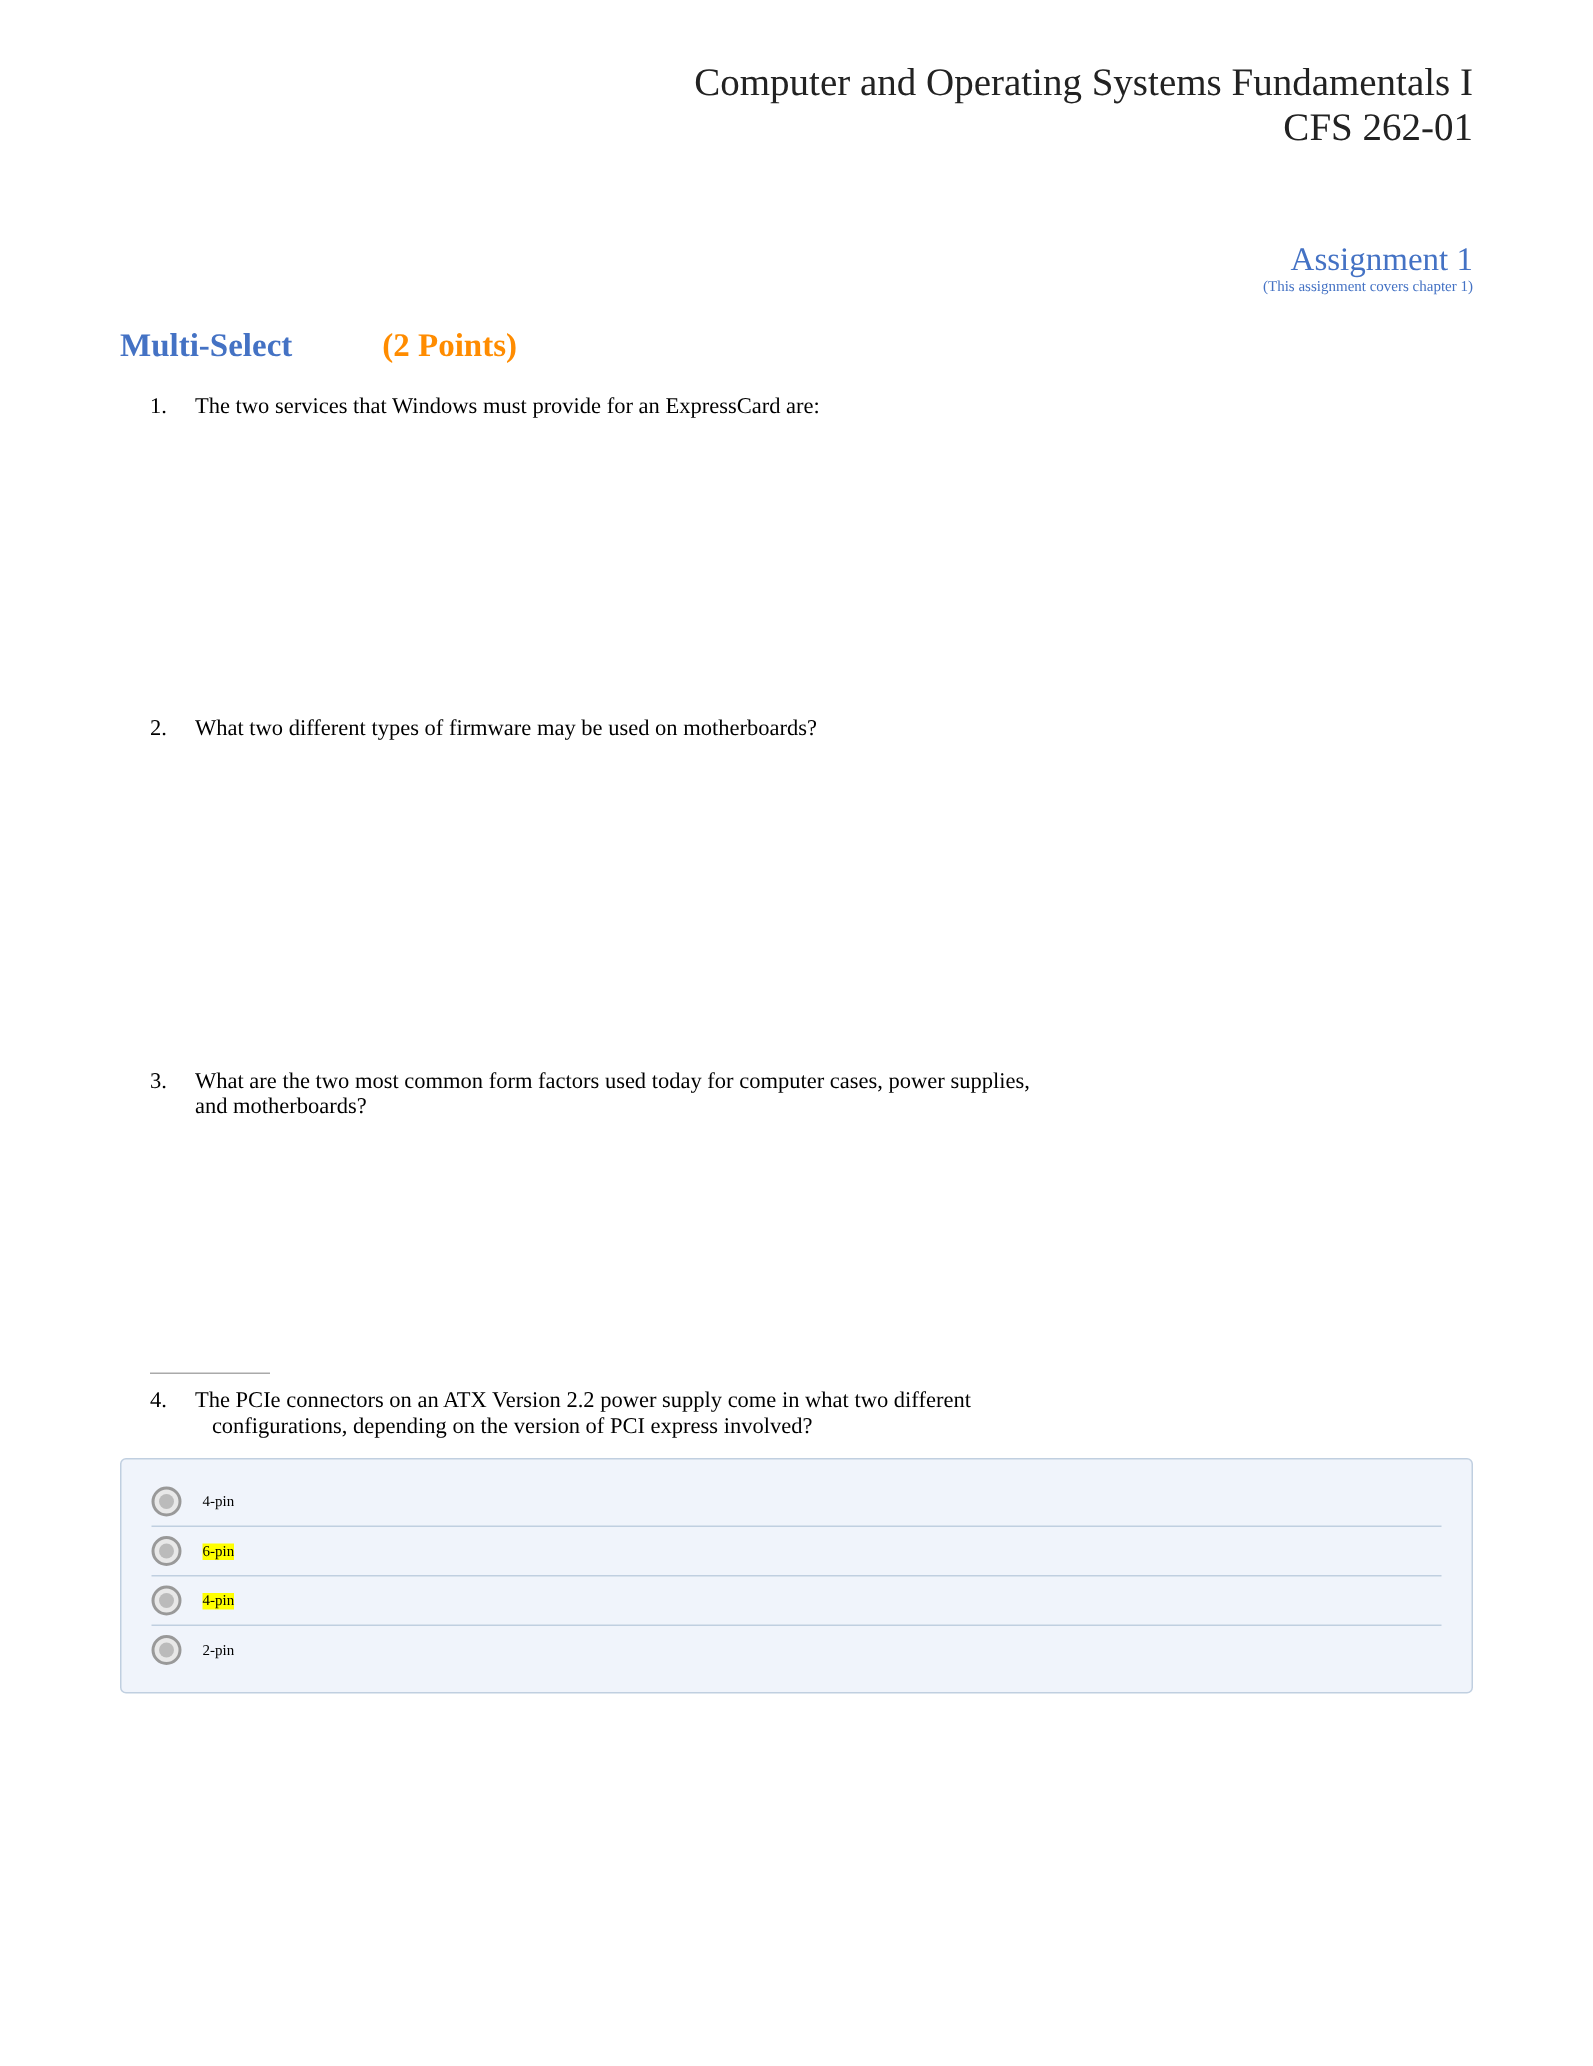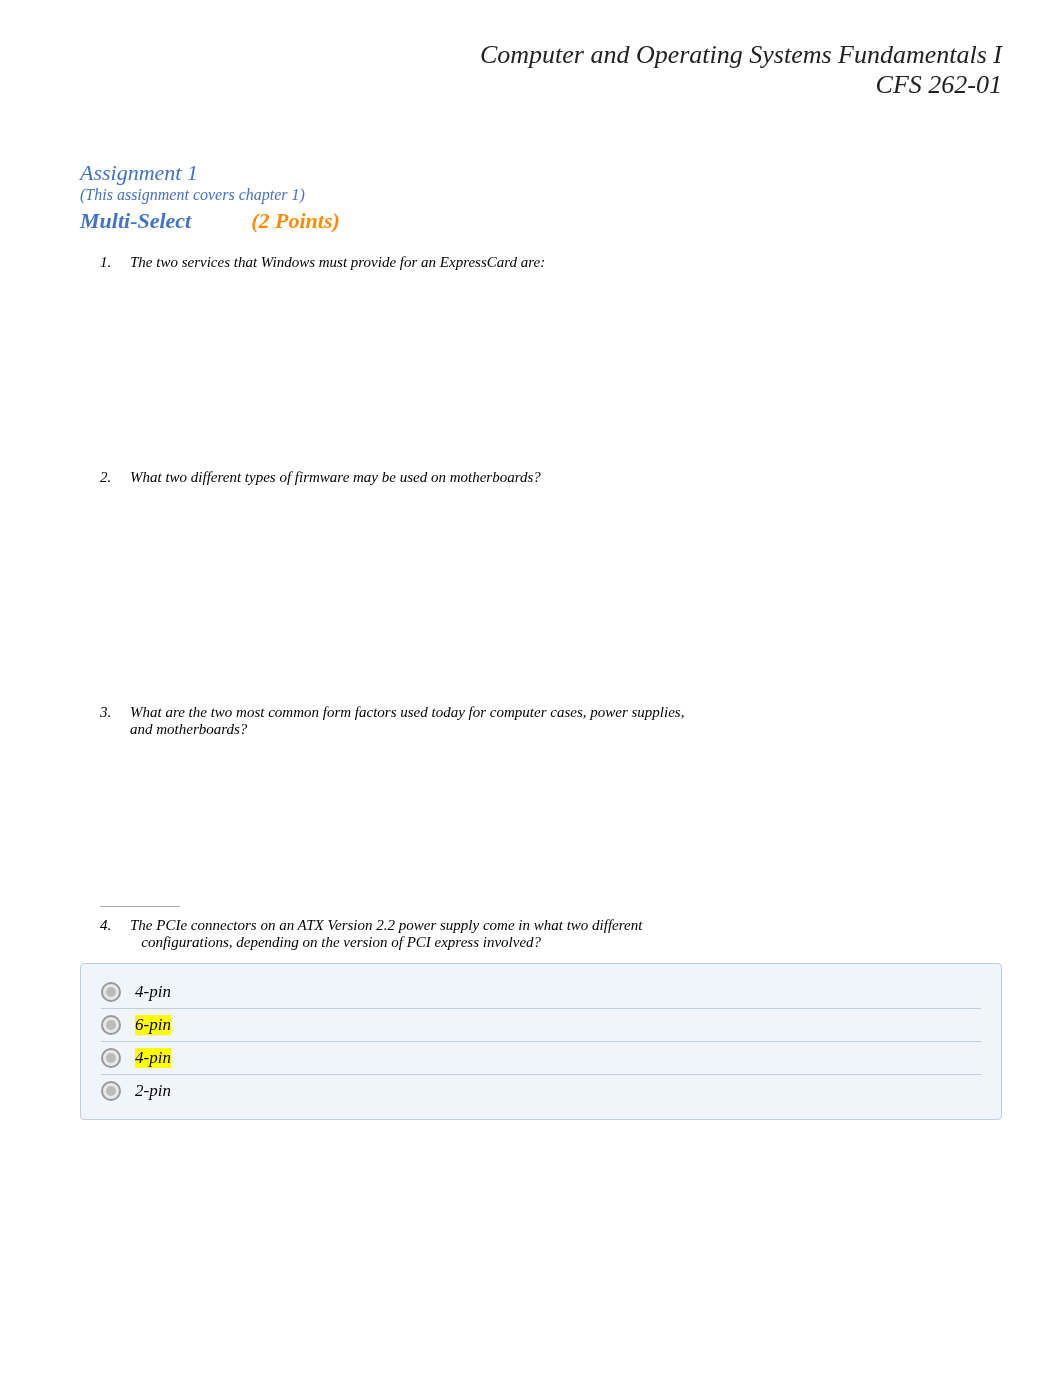--- a/index.html
+++ b/index.html
@@ -14,23 +14,22 @@
       font-size: 15px;
       color: #000000;
       width: 1062px;
       min-height: 1377px;
     }
 
     .page {
       width: 1062px;
       min-height: 1377px;
       background: #ffffff;
-      padding: 40px 60px 40px 80px;
+      padding: 40px 80px 40px 80px;
       position: relative;
-      font-style: italic;
     }
 
     .header {
       text-align: right;
       margin-bottom: 60px;
     }
 
     .header-title {
       font-size: 26px;
       font-weight: normal;
@@ -39,36 +38,36 @@
     }
 
     .header-subtitle {
       font-size: 26px;
       font-weight: normal;
       color: #222222;
       display: block;
     }
 
     .assignment-title-section {
-      text-align: left;
+      text-align: right;
       margin-bottom: 4px;
     }
 
     .assignment-title {
       font-size: 22px;
       color: #4472C4;
       font-weight: normal;
       display: block;
     }
 
     .assignment-subtitle {
-      font-size: 16px;
+      font-size: 10px;
       color: #4472C4;
       display: block;
-      margin-bottom: 4px;
+      margin-bottom: 20px;
     }
 
     .section-header {
       display: flex;
       align-items: center;
       gap: 60px;
       margin-bottom: 20px;
     }
 
     .section-type {
@@ -165,21 +164,21 @@
     }
 
     .radio-inner {
       width: 10px;
       height: 10px;
       border-radius: 50%;
       background: #bbb;
     }
 
     .option-label {
-      font-size: 17px;
+      font-size: 10px;
       color: #000;
     }
 
     .option-label.highlighted {
       background-color: #ffff00;
       text-align: right;
     }
 
     .option-divider {
       border: none;

